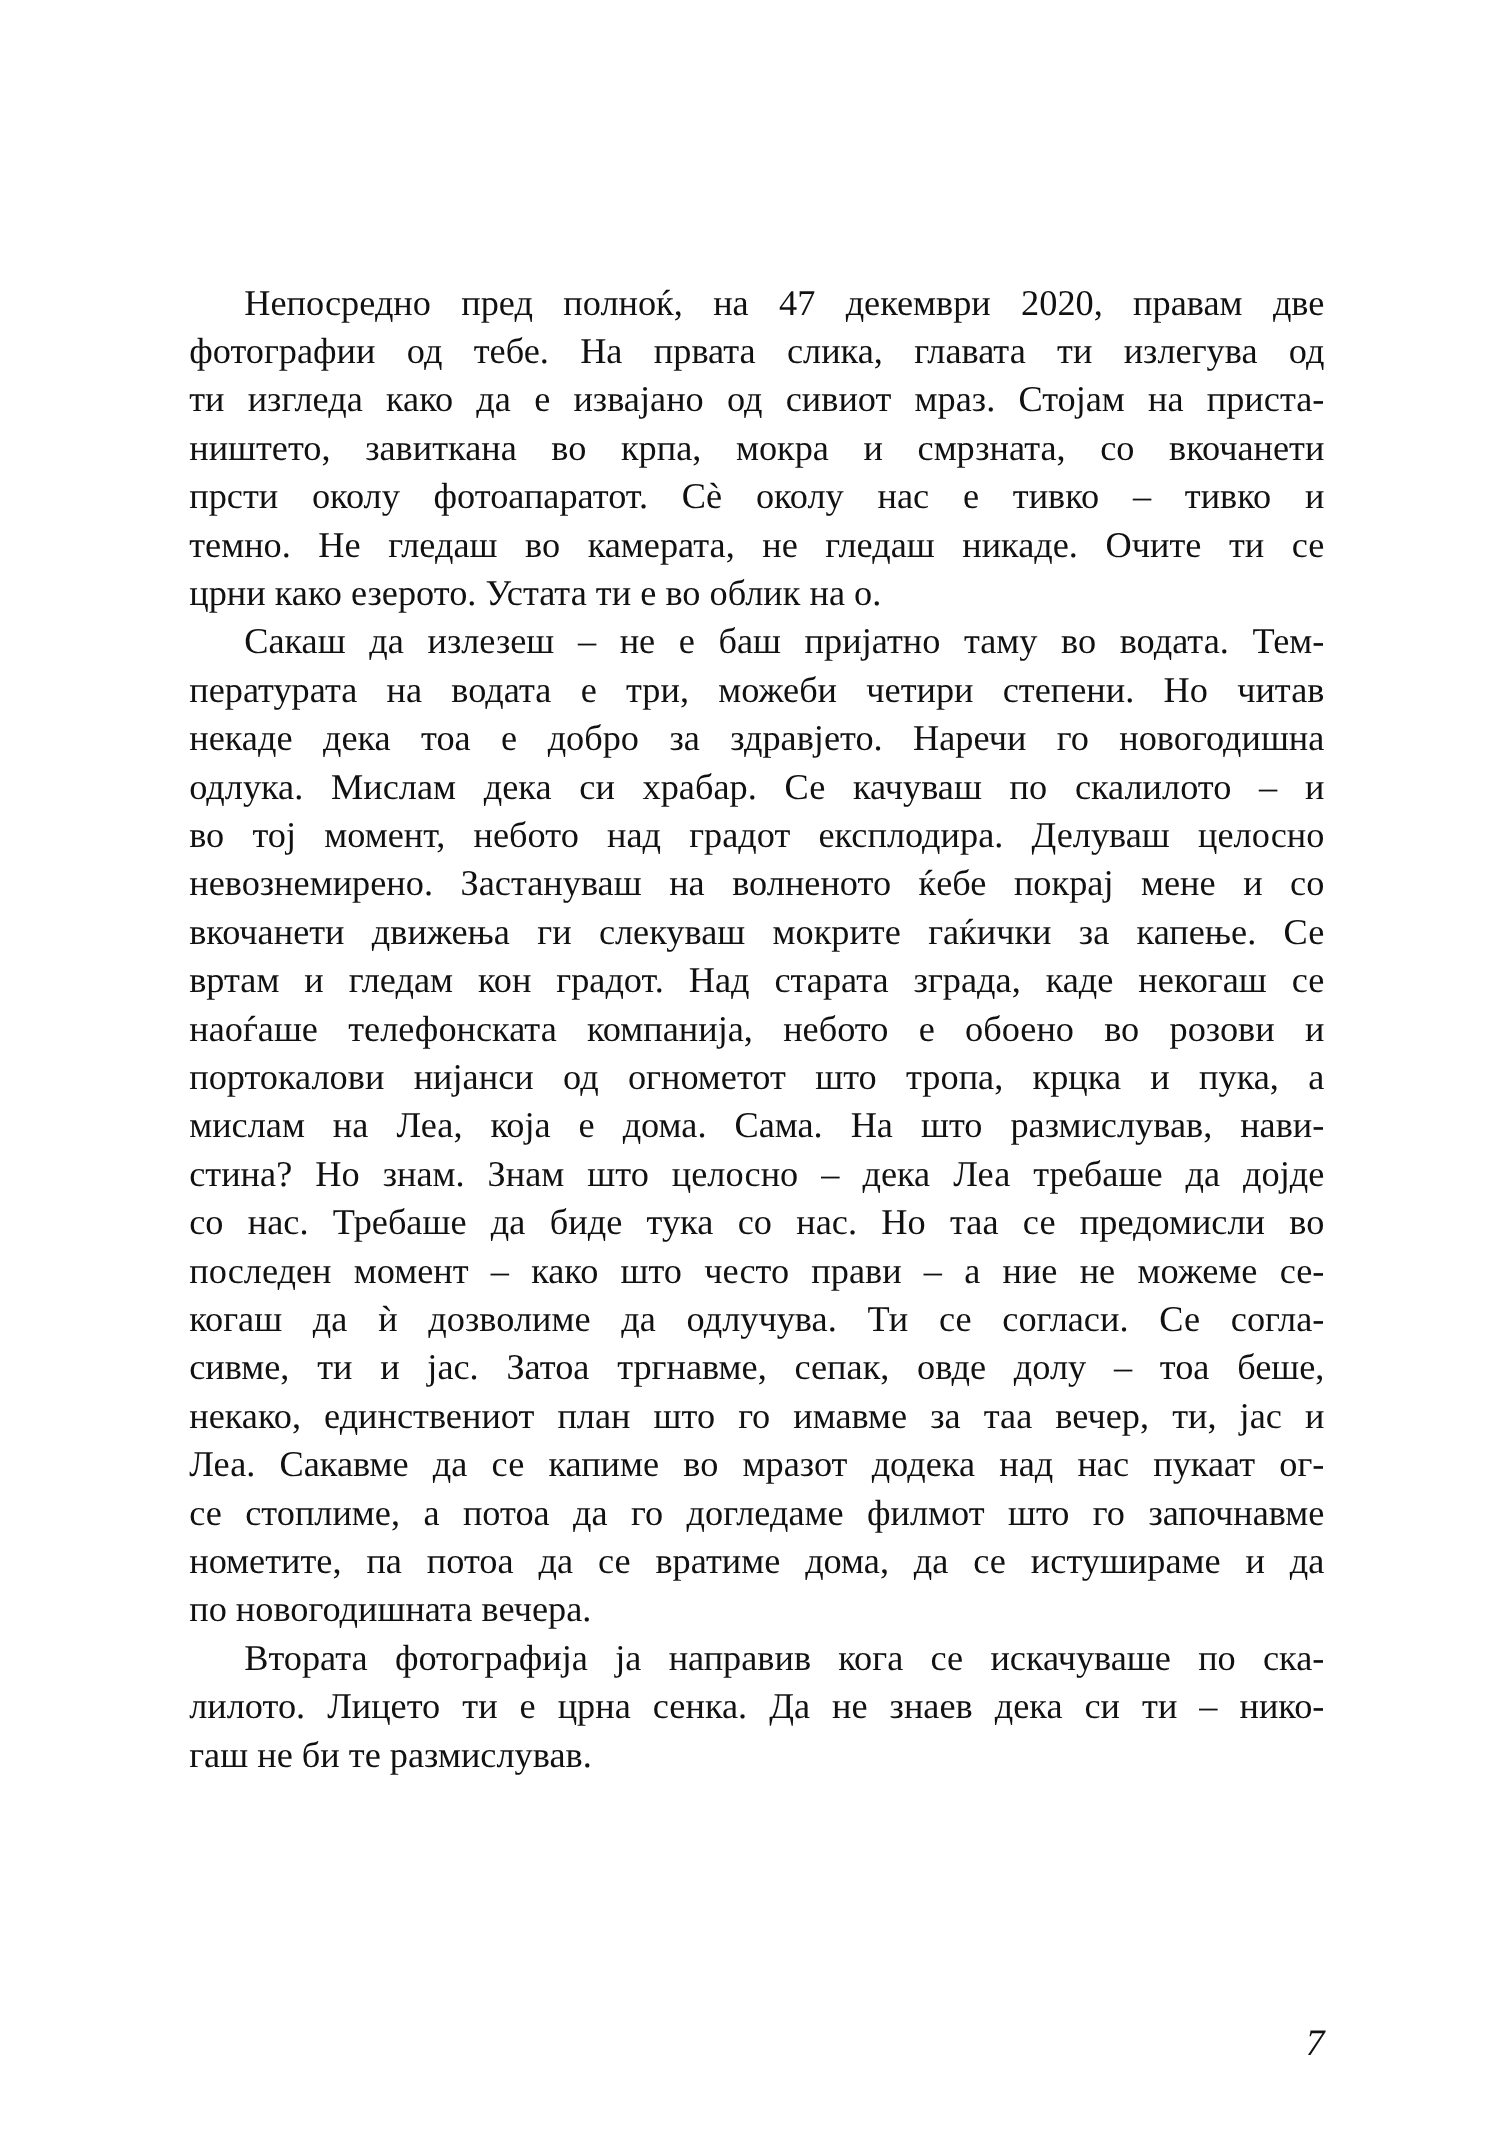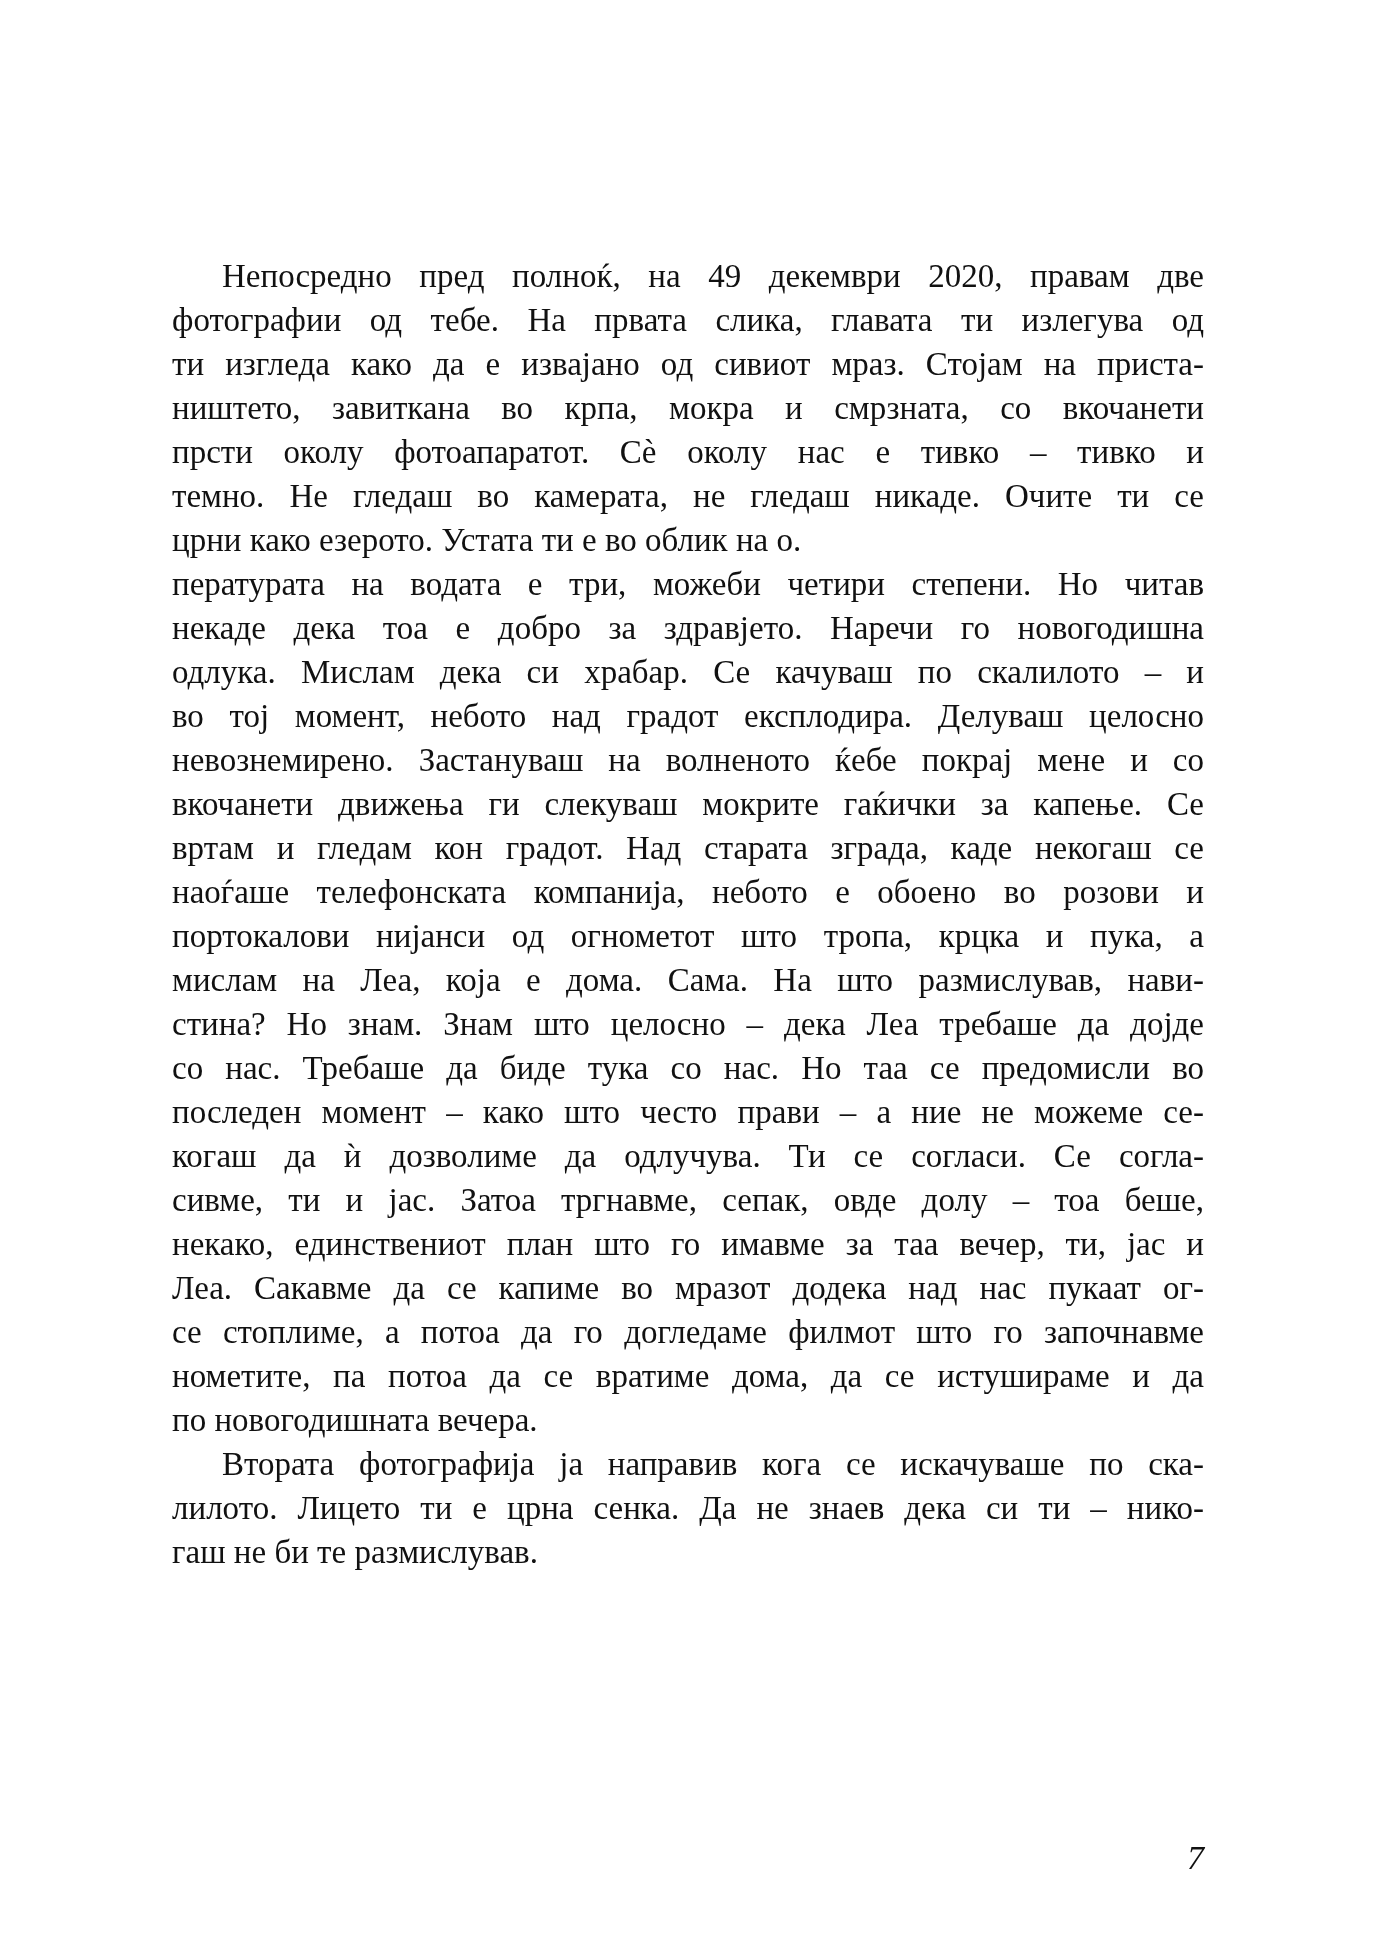--- a/index.html
+++ b/index.html
@@ -47,29 +47,30 @@
     font-style: italic;
     color: #111111;
   }
 </style>
 </head>
 <body>
 
 <div class="page">
   <div class="text-block">
       <div class="paragraph">
-        <div class="line first">Непосредно пред полноќ, на 49 декември 2020, правам две</div>
+        <div class="line first">Непосредно пред полноќ, на 47 декември 2020, правам две</div>
         <div class="line">фотографии од тебе. На првата слика, главата ти излегува од</div>
         <div class="line">ти изгледа како да е извајано од сивиот мраз. Стојам на приста-</div>
         <div class="line">ништето, завиткана во крпа, мокра и смрзната, со вкочанети</div>
         <div class="line">прсти околу фотоапаратот. Сè околу нас е тивко – тивко и</div>
         <div class="line">темно. Не гледаш во камерата, не гледаш никаде. Очите ти се</div>
         <div class="line last">црни како езерото. Устата ти е во облик на о.</div>
       </div>
       <div class="paragraph">
+        <div class="line first">Сакаш да излезеш – не е баш пријатно таму во водата. Тем-</div>
         <div class="line">пературата на водата е три, можеби четири степени. Но читав</div>
         <div class="line">некаде дека тоа е добро за здравјето. Наречи го новогодишна</div>
         <div class="line">одлука. Мислам дека си храбар. Се качуваш по скалилото – и</div>
         <div class="line">во тој момент, небото над градот експлодира. Делуваш целосно</div>
         <div class="line">невознемирено. Застануваш на волненото ќебе покрај мене и со</div>
         <div class="line">вкочанети движења ги слекуваш мокрите гаќички за капење. Се</div>
         <div class="line">вртам и гледам кон градот. Над старата зграда, каде некогаш се</div>
         <div class="line">наоѓаше телефонската компанија, небото е обоено во розови и</div>
         <div class="line">портокалови нијанси од огнометот што тропа, крцка и пука, а</div>
         <div class="line">мислам на Леа, која е дома. Сама. На што размислував, нави-</div>

